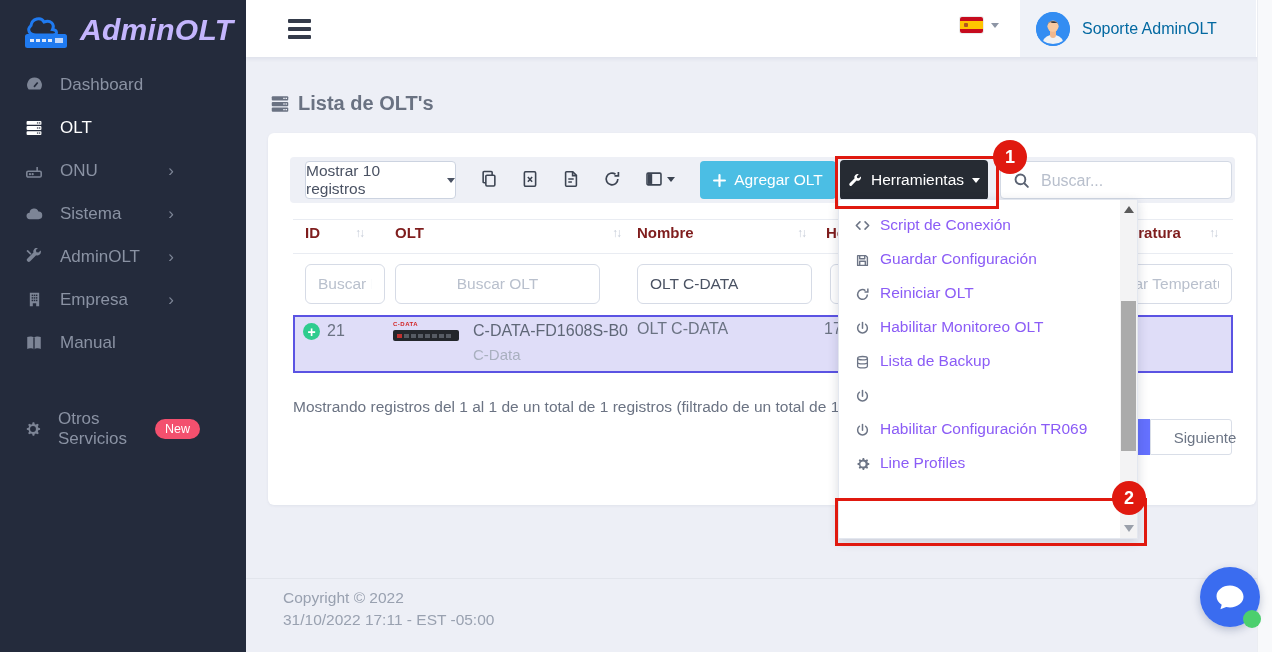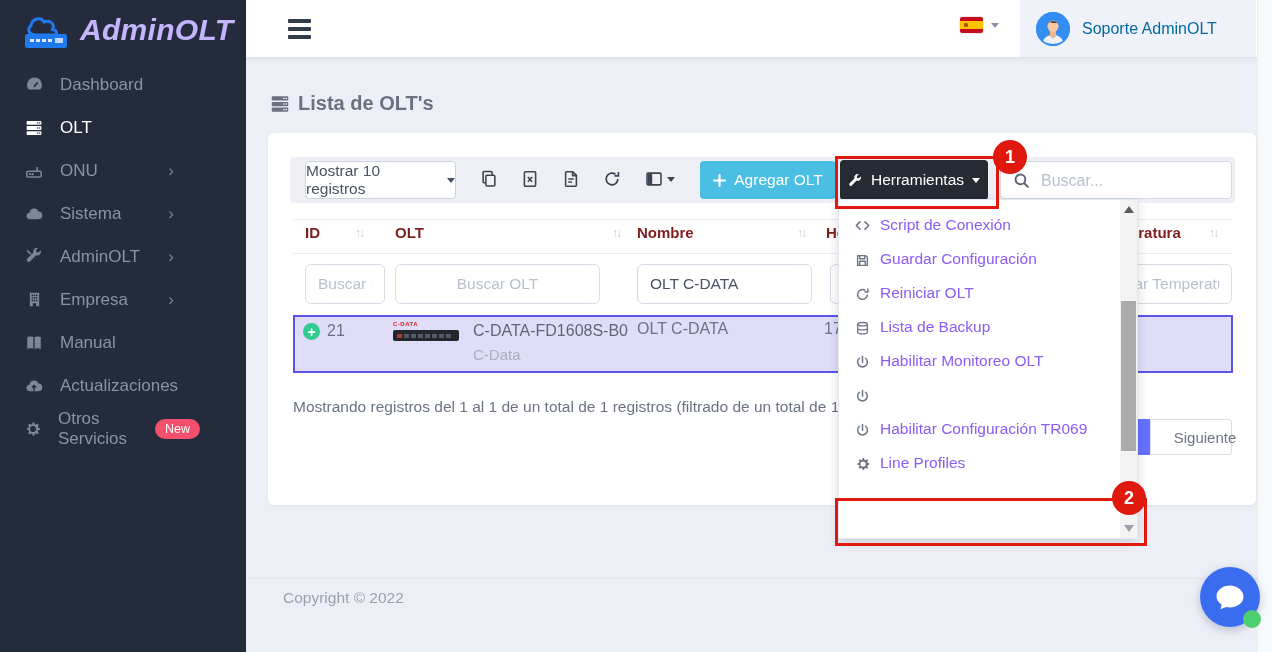--- a/index.html
+++ b/index.html
@@ -203,29 +203,20 @@
     <div class="abs nav-item" style="top:321px">
       <span class="nicon">
         <svg width="18" height="18" viewBox="0 0 16 16" fill="currentColor">
             <path d="M8 3.1C6.4 1.9 3.6 1.9 2 2.7v10.6c1.6-.8 4.4-.8 6 .4 1.6-1.2 4.4-1.2 6-.4V2.7c-1.6-.8-4.4-.8-6 .4z"></path>
             <path d="M8 3.1v10.6" stroke="#242b3c" stroke-width="1.2"></path>
           </svg>
       </span>
       <span>Manual</span>
     </div>
 
-    <div class="abs nav-item" style="top:364px">
-      <span class="nicon">
-        <svg width="18" height="18" viewBox="0 0 16 16">
-            <path fill="currentColor" d="M12 12.6H4.4a2.9 2.9 0 0 1-.3-5.8 4 4 0 0 1 7.8-1 3.05 3.05 0 0 1 .1 6.8z"></path>
-            <path d="M8 12.2V7.6M6.1 9.4 8 7.5l1.9 1.9" stroke="#242b3c" stroke-width="1.3" fill="none"></path>
-          </svg>
-      </span>
-      <span>Actualizaciones</span>
-    </div>
 
     <div class="abs nav-item" style="top:407px">
       <span class="nicon">
         <svg width="18" height="18" viewBox="0 0 16 16" fill="currentColor" fill-rule="evenodd">
             <path d="M8 5.4a2.6 2.6 0 1 0 0 5.2 2.6 2.6 0 0 0 0-5.2zm6.3 3.3-1.6.5a4.8 4.8 0 0 1-.4 1l.8 1.5-1 1-1.5-.8a4.8 4.8 0 0 1-1 .4l-.5 1.6H7.7l-.5-1.6a4.8 4.8 0 0 1-1-.4l-1.5.8-1-1 .8-1.5a4.8 4.8 0 0 1-.4-1l-1.6-.5V7.3l1.6-.5a4.8 4.8 0 0 1 .4-1l-.8-1.5 1-1 1.5.8a4.8 4.8 0 0 1 1-.4l.5-1.6h1.4l.5 1.6a4.8 4.8 0 0 1 1 .4l1.5-.8 1 1-.8 1.5a4.8 4.8 0 0 1 .4 1l1.6.5z"></path>
           </svg>
       </span>
       <span>Otros Servicios</span>
       <span class="badge-new">New</span>
     </div>
@@ -414,35 +405,35 @@
       <span class="micon">
           <svg width="15" height="15" viewBox="0 0 16 16" fill="none" stroke="currentColor" stroke-width="1.6">
             <path d="M13.2 8A5.2 5.2 0 1 1 11.1 3.8"></path>
             <path d="M13.7 1.7v3.5h-3.5"></path>
           </svg>
         </span>
       <span>Reiniciar OLT</span>
     </div>
     <div class="mi">
       <span class="micon">
+          <svg width="15" height="15" viewBox="0 0 16 16" fill="none" stroke="currentColor" stroke-width="1.6" stroke-linecap="round">
+            <path d="M8 1.6v6"></path>
+            <path d="M4.7 3.5a5.2 5.2 0 1 0 6.6 0"></path>
+          </svg>
+        </span>
+      <span>Habilitar Monitoreo OLT</span>
+    </div>
+    <div class="mi">
+      <span class="micon">
           <svg width="15" height="15" viewBox="0 0 16 16" fill="none" stroke="currentColor" stroke-width="1.4">
             <ellipse cx="8" cy="3.4" rx="5.2" ry="1.8"></ellipse>
             <path d="M2.8 3.4v4.3c0 1 2.3 1.8 5.2 1.8s5.2-.8 5.2-1.8V3.4M2.8 7.7V12c0 1 2.3 1.8 5.2 1.8s5.2-.8 5.2-1.8V7.7"></path>
           </svg>
         </span>
       <span>Lista de Backup</span>
-    </div>
-    <div class="mi">
-      <span class="micon">
-          <svg width="15" height="15" viewBox="0 0 16 16" fill="none" stroke="currentColor" stroke-width="1.6" stroke-linecap="round">
-            <path d="M8 1.6v6"></path>
-            <path d="M4.7 3.5a5.2 5.2 0 1 0 6.6 0"></path>
-          </svg>
-        </span>
-      <span>Habilitar Monitoreo OLT</span>
     </div>
     <div class="mi">
       <span class="micon">
           <svg width="15" height="15" viewBox="0 0 16 16" fill="none" stroke="currentColor" stroke-width="1.6" stroke-linecap="round">
             <path d="M8 1.6v6"></path>
             <path d="M4.7 3.5a5.2 5.2 0 1 0 6.6 0"></path>
           </svg>
         </span>
     </div>
     <div class="mi">
@@ -469,20 +460,21 @@
     </div>
   </div>
 
   <div class="abs ann-rect" style="left:835px;top:156px;width:158px;height:47px"></div>
   <div class="abs ann-circ" style="left:993px;top:140px">1</div>
   <div class="abs ann-rect" style="left:835px;top:498px;width:306px;height:42px"></div>
   <div class="abs ann-circ" style="left:1112px;top:481px">2</div>
 
   <div class="abs footline"></div>
   <div class="abs foot" style="top:589px">Copyright © 2022</div>
+  <div class="abs foot" style="top:611px">31/10/2022 17:11 - EST -05:00</div>
 
   <div class="abs chat">
     <svg viewBox="0 0 60 60" width="60" height="60">
         <circle cx="30" cy="30" r="30" fill="#3a6cf0"></circle>
         <path d="M30 18.5c-7.5 0-13.5 4.8-13.5 10.7 0 3.5 2 6.6 5.2 8.5l-1.3 4.6 5.8-2.3c1.2.3 2.5.4 3.8.4 7.5 0 13.5-4.8 13.5-10.7S37.5 18.5 30 18.5z" fill="#fff"></path>
       </svg>
   </div>
   <div class="abs chatdot"></div>
 
   <div class="abs scrollstrip"></div>

